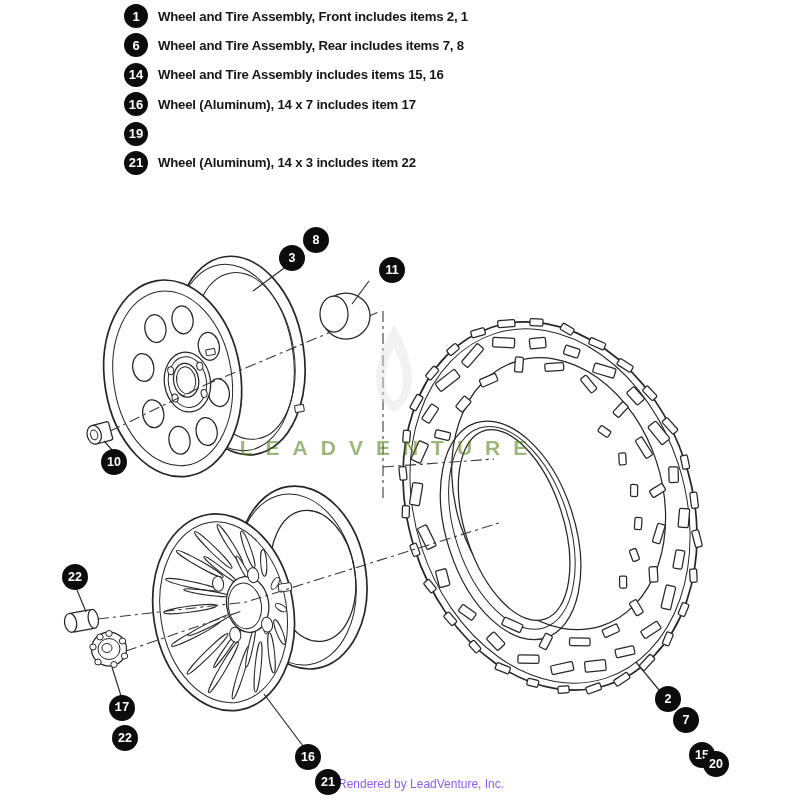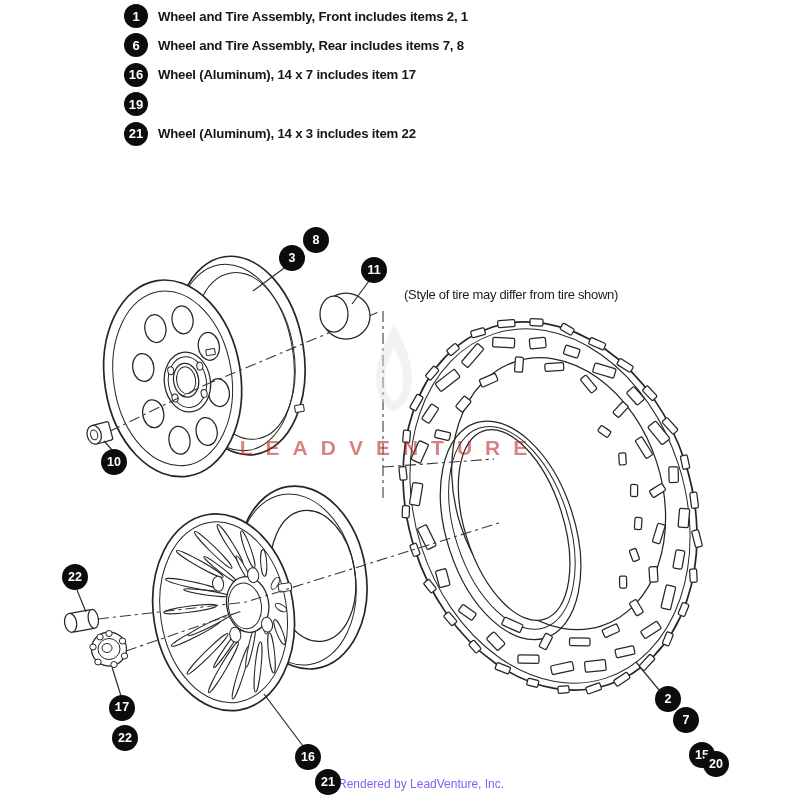--- a/index.html
+++ b/index.html
@@ -18,21 +18,21 @@
   svg.art{position:absolute;left:0;top:0;}
   .ln{stroke:#262626;stroke-width:1.25px;}
   .ln2{stroke:#262626;stroke-width:1px;}
   .lnb{stroke:#262626;stroke-width:1.7px;}
   .f{fill:#fff;} .n{fill:none;}
   .cl{stroke:#3a3a3a;stroke-width:1.1px;fill:none;stroke-dasharray:11 4 3 4;}
   .ld{stroke:#2e2e2e;stroke-width:1.2px;fill:none;}
   
   .watermark{position:absolute;left:200px;top:436px;width:380px;text-align:center;
              pointer-events:none;opacity:.55;}
-  .wmtext{font-size:21px;font-weight:bold;letter-spacing:13px;color:#b91c1c;white-space:nowrap;}
+  .wmtext{font-size:21px;font-weight:bold;letter-spacing:13px;color:#4d7c0f;white-space:nowrap;}
   .flame{position:absolute;left:166px;top:-114px;opacity:.8;}
   
   .callout{position:absolute;width:26px;height:26px;border-radius:50%;background:#0c0c0c;color:#fff;
            font-size:12.5px;font-weight:bold;display:flex;align-items:center;justify-content:center;
            z-index:5;}
   
   .footer{position:absolute;left:338px;top:777px;font-size:12px;color:#8b5cf6;white-space:nowrap;}
 </style>
 </head>
 <body>
@@ -42,33 +42,36 @@
   <div class="legend">
     <div class="lrow">
       <span class="lbadge">1</span>
       <span class="ltext">Wheel and Tire Assembly, Front includes items 2, 1</span>
     </div>
     <div class="lrow">
       <span class="lbadge">6</span>
       <span class="ltext">Wheel and Tire Assembly, Rear includes items 7, 8</span>
     </div>
     <div class="lrow">
+      <span class="lbadge">14</span>
+      <span class="ltext">Wheel and Tire Assembly includes items 15, 16</span>
+    </div>
+    <div class="lrow">
       <span class="lbadge">16</span>
       <span class="ltext">Wheel (Aluminum), 14 x 7 includes item 17</span>
     </div>
     <div class="lrow">
       <span class="lbadge">19</span>
     </div>
     <div class="lrow">
       <span class="lbadge">21</span>
       <span class="ltext">Wheel (Aluminum), 14 x 3 includes item 22</span>
     </div>
   </div>
 
-  <div class="note">(Style of tire may differ from tire shown)</div>
 
   <svg class="art" id="artsvg" width="800" height="800" viewBox="0 0 800 800">
 
     <g transform="rotate(-18 550 506)">
       <ellipse class="lnb f" cx="550" cy="506" rx="142" ry="188"></ellipse>
       <ellipse class="ln2 n" cx="550" cy="506" rx="135" ry="181"></ellipse>
       <ellipse class="ln n" cx="562" cy="497" rx="103" ry="139"></ellipse>
       <ellipse class="ln n" cx="505" cy="517" rx="64" ry="113"></ellipse>
       <ellipse class="ln2 n" cx="507" cy="515" rx="57" ry="105"></ellipse>
       <ellipse class="ln f" cx="510" cy="513" rx="49" ry="99"></ellipse>
@@ -277,21 +280,21 @@
   <div class="watermark">
     <svg class="flame" width="56" height="104" viewBox="0 0 56 104">
       <path d="M28,3 Q44,28 46,54 Q47,78 28,90 Q9,78 10,54 Q12,30 28,3 Z" fill="#e2e2e2"></path>
       <path d="M28,26 Q37,42 37,58 Q37,74 28,80 Q19,74 19,58 Q19,42 28,26 Z" fill="#ffffff"></path>
     </svg>
     <div class="wmtext">LEADVENTURE</div>
   </div>
 
   <div class="callout" style="left:303px;top:227px;">8</div>
   <div class="callout" style="left:279px;top:245px;">3</div>
-  <div class="callout" style="left:361px;top:257px;text-align:right;">11</div>
+  <div class="callout" style="left:379px;top:257px;text-align:right;">11</div>
   <div class="callout" style="left:101px;top:449px;">10</div>
   <div class="callout" style="left:62px;top:564px;">22</div>
   <div class="callout" style="left:109px;top:695px;font-family:Liberation Mono, monospace;">17</div>
   <div class="callout" style="left:112px;top:725px;">22</div>
   <div class="callout" style="left:295px;top:744px;">16</div>
   <div class="callout" style="left:315px;top:769px;">21</div>
   <div class="callout" style="left:655px;top:686px;">2</div>
   <div class="callout" style="left:673px;top:707px;">7</div>
   <div class="callout" style="left:689px;top:729px;margin-top:13px;">15</div>
   <div class="callout" style="left:703px;top:751px;">20</div>

